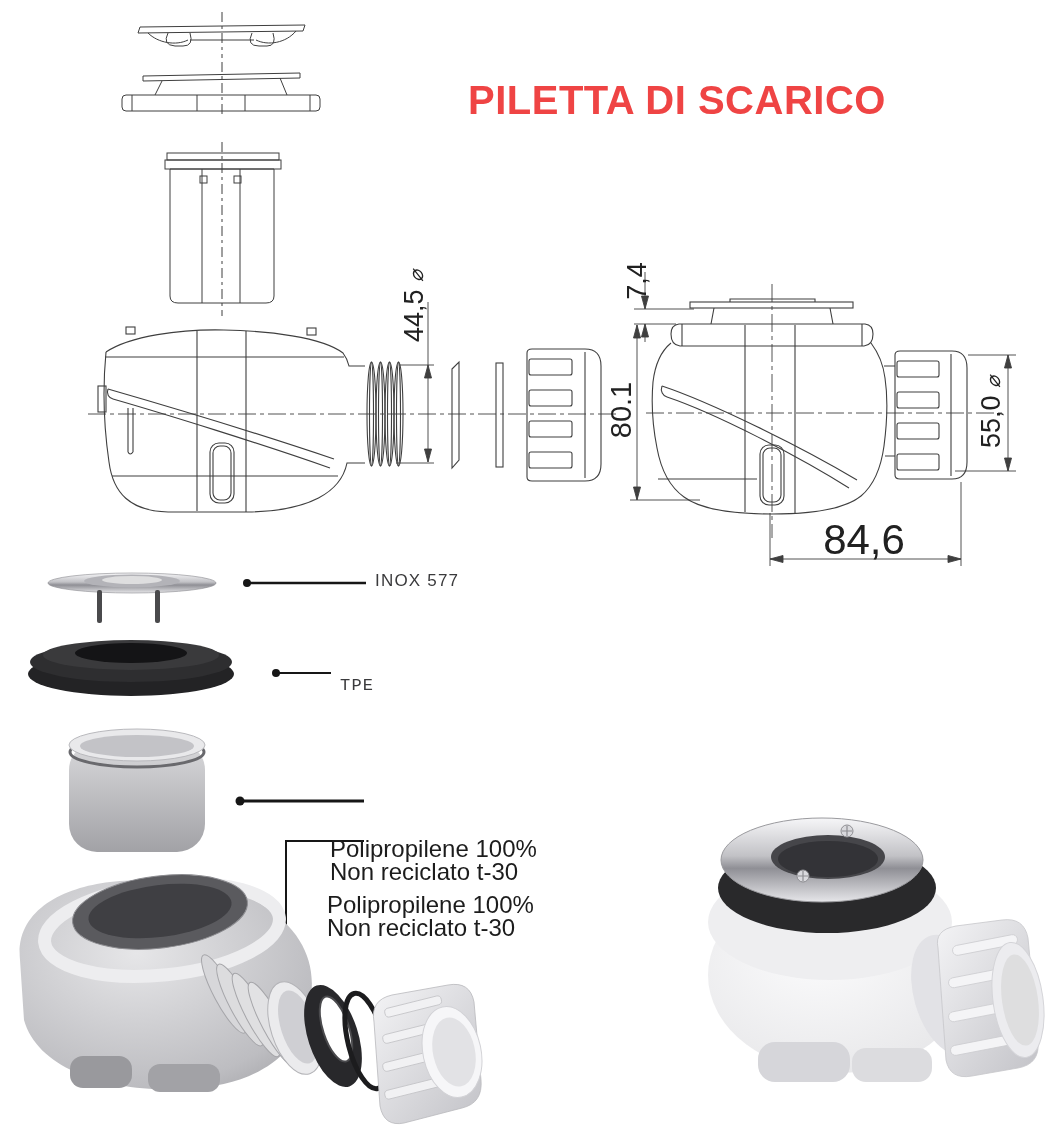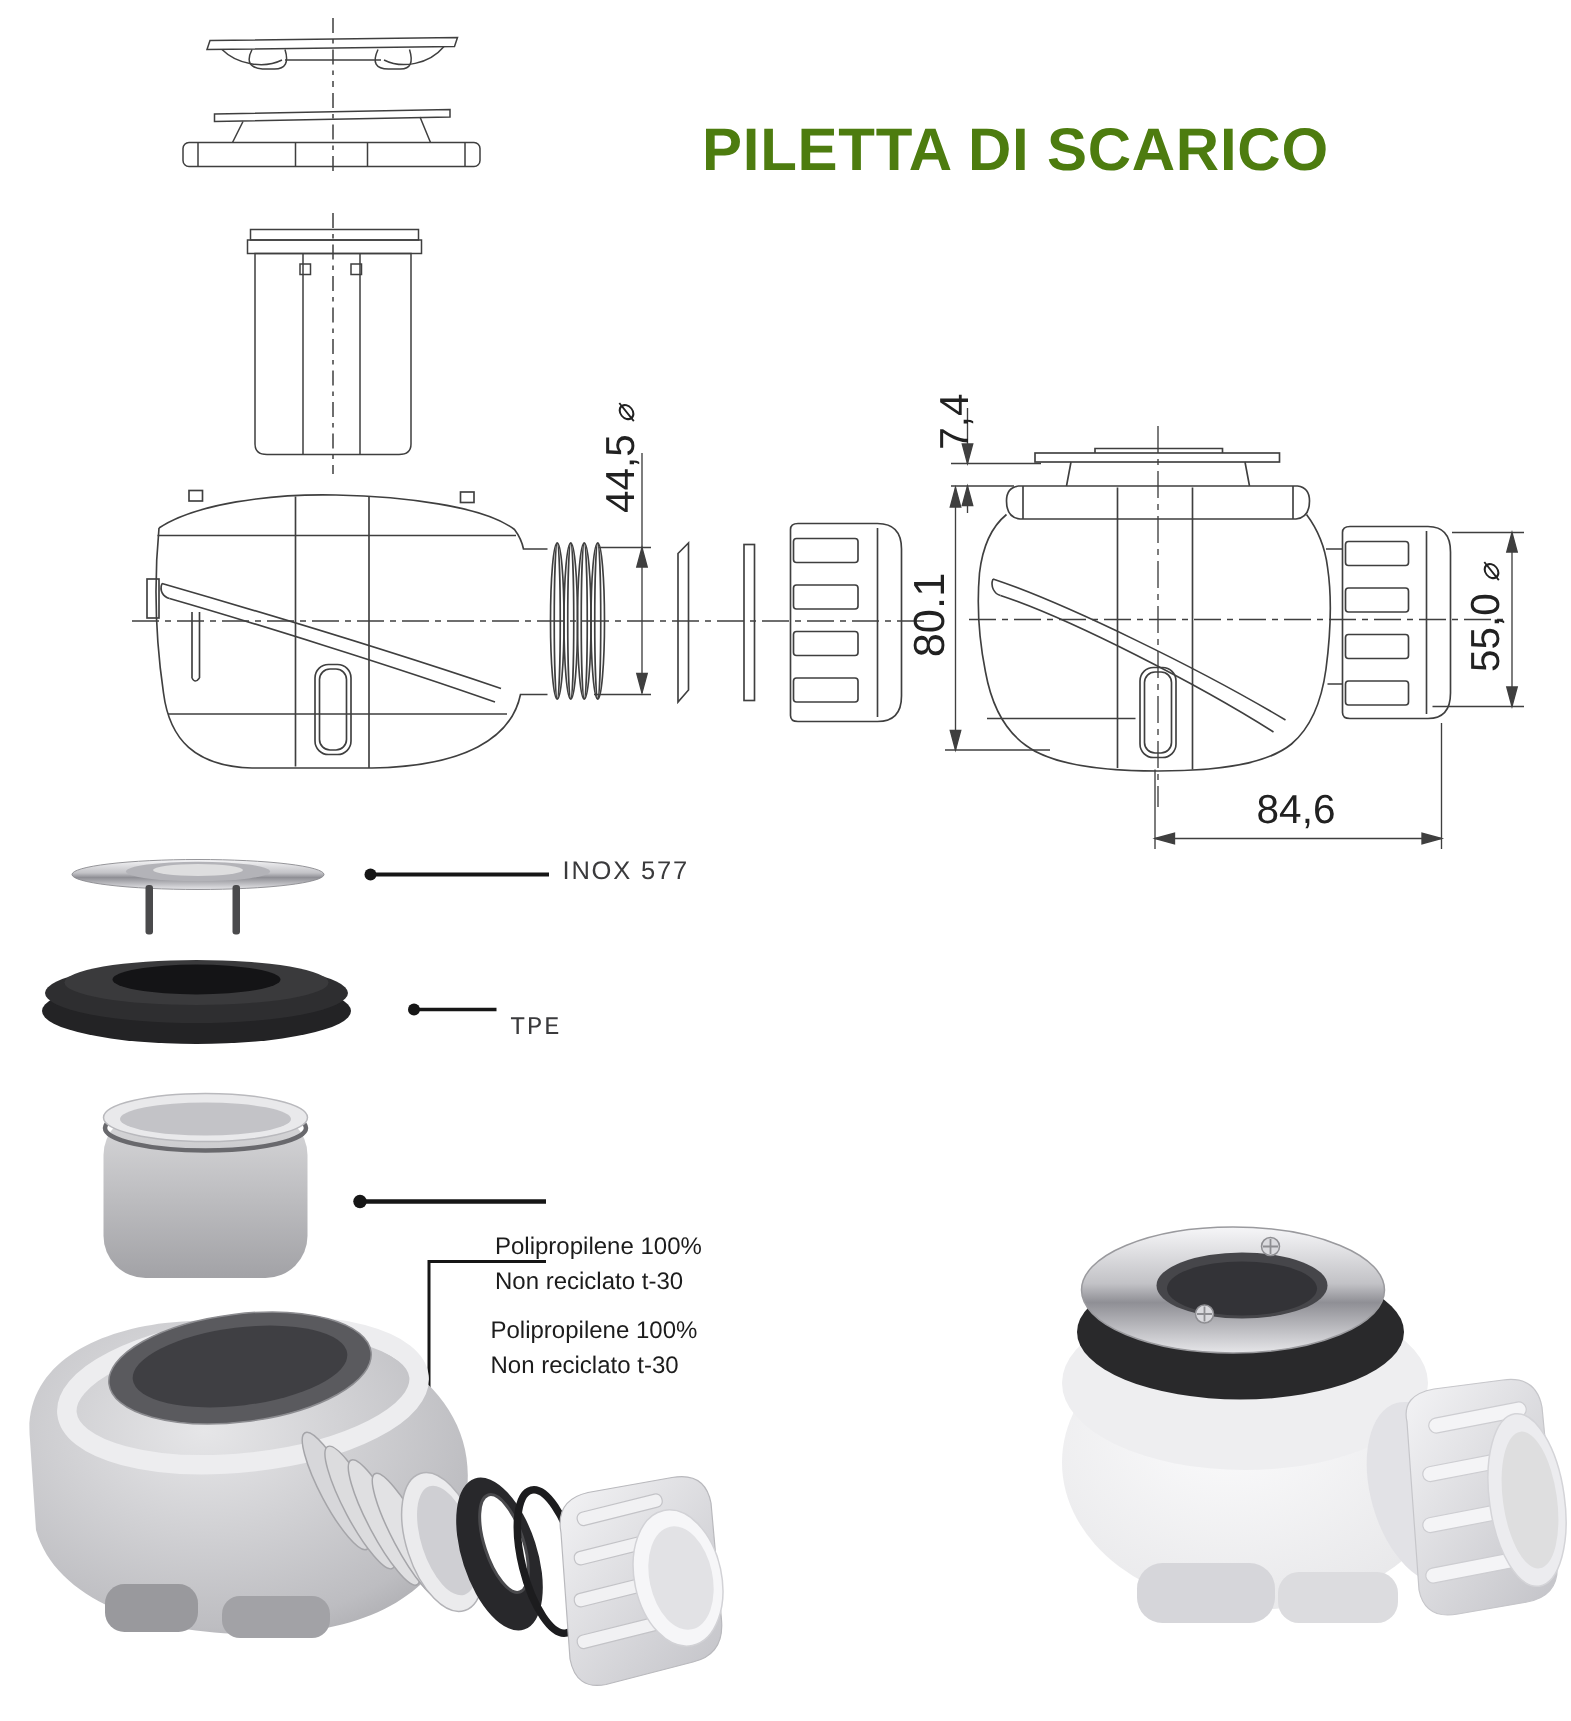--- a/index.html
+++ b/index.html
@@ -4,28 +4,28 @@
 <style>
   html,body{margin:0;padding:0;background:#ffffff;}
   #canvas{
     position:relative;width:1047px;height:1147px;background:#ffffff;
     font-family:"Liberation Sans",sans-serif;overflow:hidden;
   }
   #artwork{position:absolute;left:0;top:0;}
   .txt{position:absolute;color:#1f1f1f;white-space:nowrap;}
   .title{
     left:468px;top:78px;font-size:40px;font-weight:800;letter-spacing:.5px;
-    color:#4d7c0f;
+    color:#ef4444;
   }
   .dim{font-size:27px;color:#212121;}
   .dim.rot{transform:translate(-50%,-50%) rotate(-90deg);}
-  .dim.big{font-size:27px;transform:translate(-50%,-50%);}
+  .dim.big{font-size:42px;transform:translate(-50%,-50%);}
   .dia{font-size:20px;font-style:italic;}
   .mat{font-size:17px;letter-spacing:1.2px;color:#3a3a3c;}
-  .poly{font-size:16px;line-height:23px;color:#1c1c1c;}
+  .poly{font-size:24px;line-height:23px;color:#1c1c1c;margin-top:17px;}
 </style>
 </head>
 <body>
 
 <div id="canvas">
 
 <svg id="artwork" width="1047" height="1147" viewBox="0 0 1047 1147">
   <defs>
     <linearGradient id="chromeG" x1="0" y1="0" x2="0" y2="1">
       <stop offset="0" stop-color="#f6f6f8"></stop>

